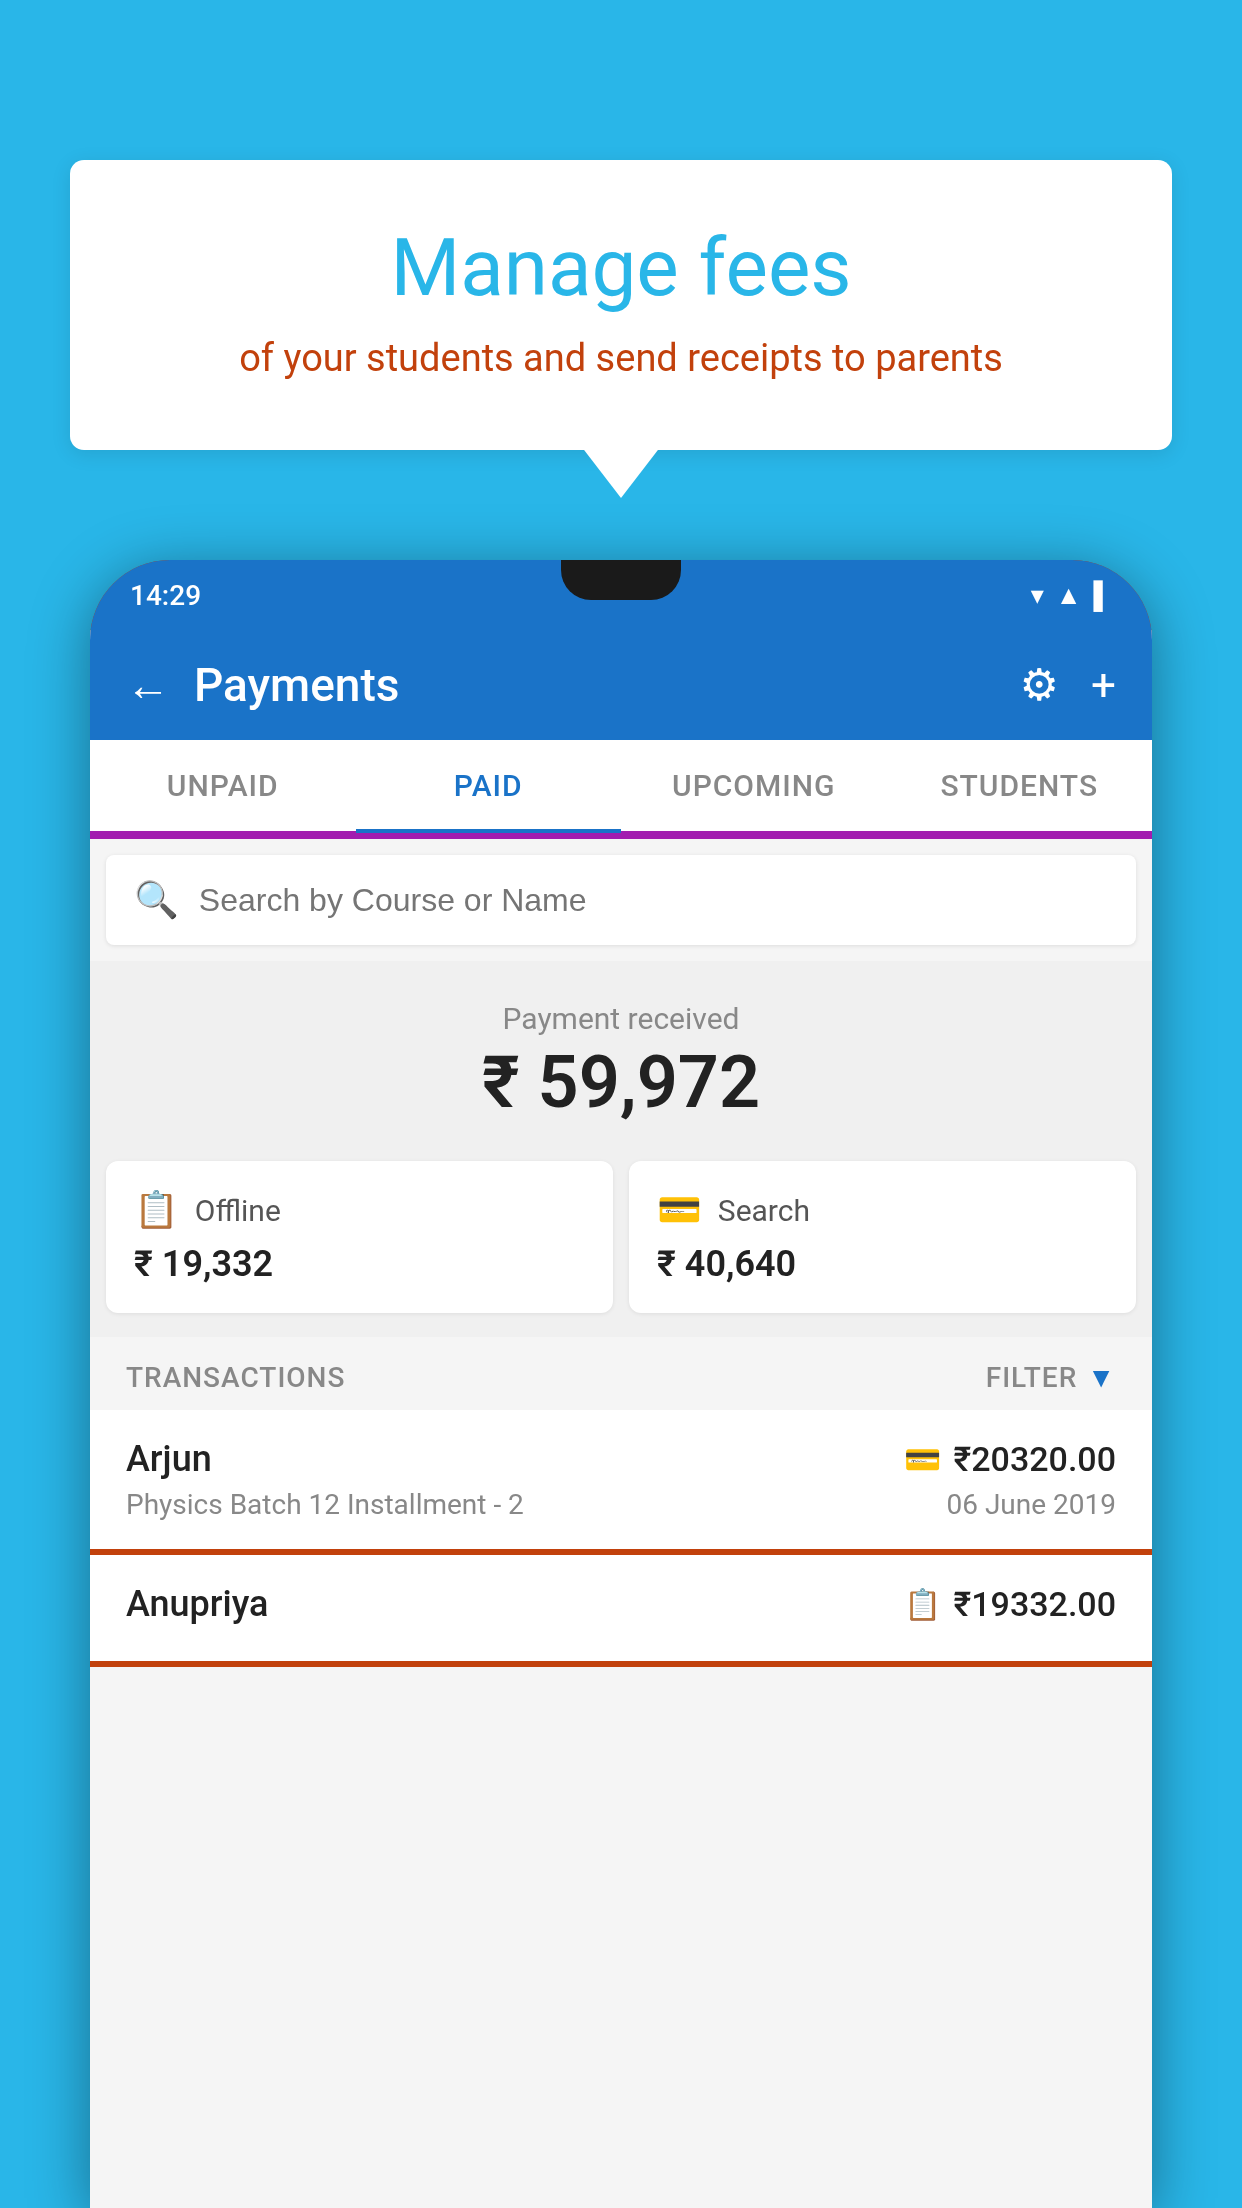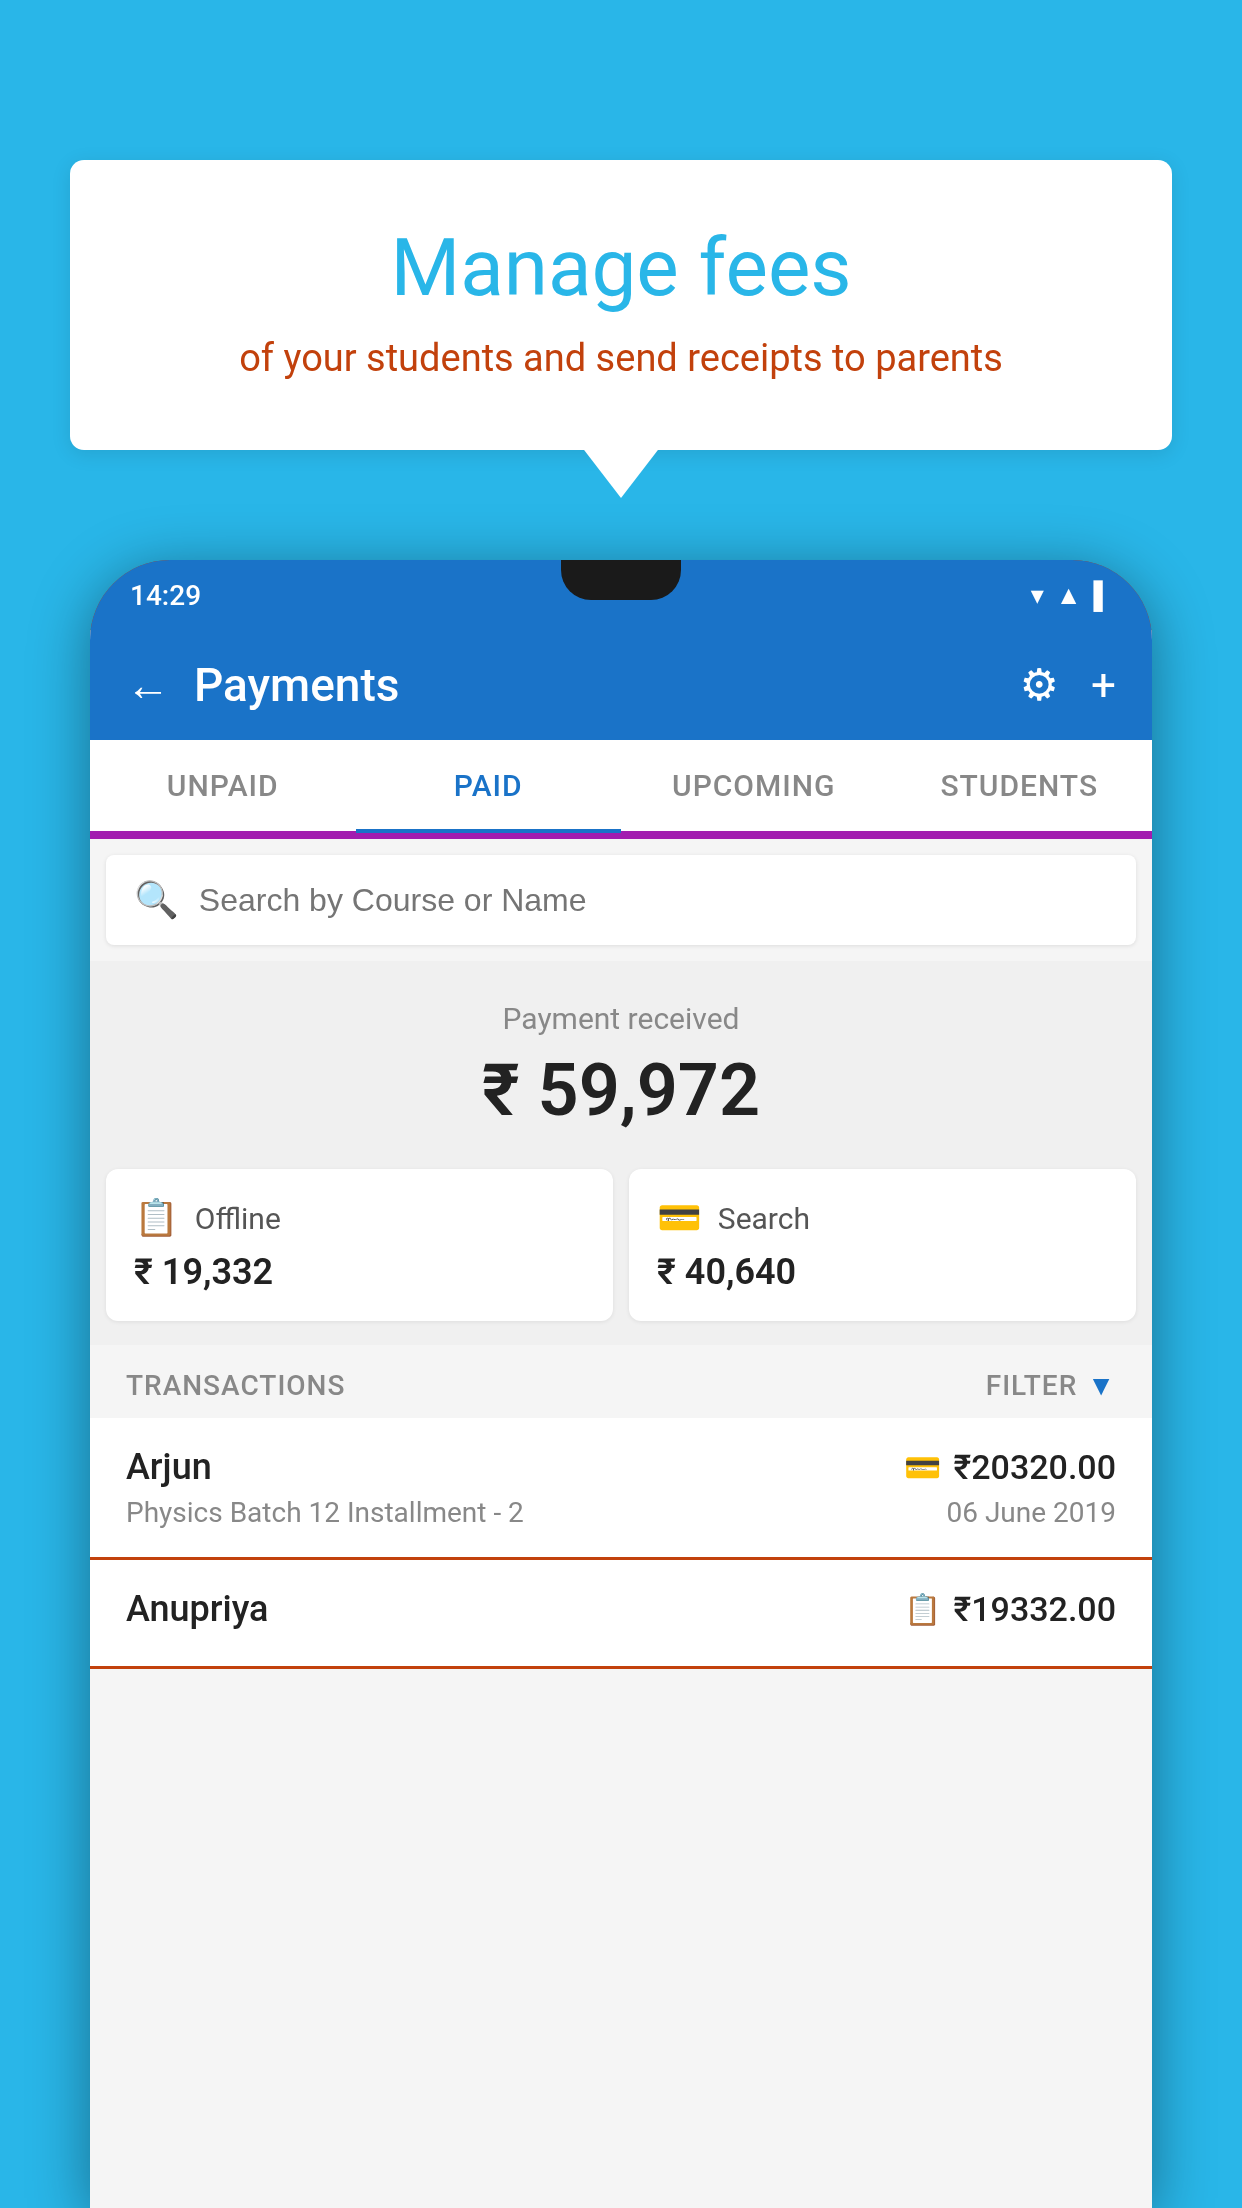--- a/index.html
+++ b/index.html
@@ -194,21 +194,21 @@
 
     
     .payment-summary {
       background: #f0f0f0;
       padding: 40px 36px 36px;
       text-align: center;
     }
     .payment-label {
       font-size: 30px;
       color: #888;
-      margin-bottom: 12px;
+      margin-bottom: 4px;
     }
     .payment-amount {
       font-size: 72px;
       font-weight: 600;
       color: #222;
     }
 
     
     .payment-cards {
       display: flex;
@@ -269,21 +269,21 @@
     }
     .filter-icon {
       color: #1a73c8;
       font-size: 28px;
     }
 
     
     .transaction-row {
       background: white;
       padding: 28px 36px;
-      border-bottom: 3px solid #c2410c;
+      border-bottom: 6px solid #c2410c;
     }
     .transaction-top {
       display: flex;
       justify-content: space-between;
       align-items: center;
       margin-bottom: 8px;
     }
     .transaction-name {
       font-size: 36px;
       color: #222;

